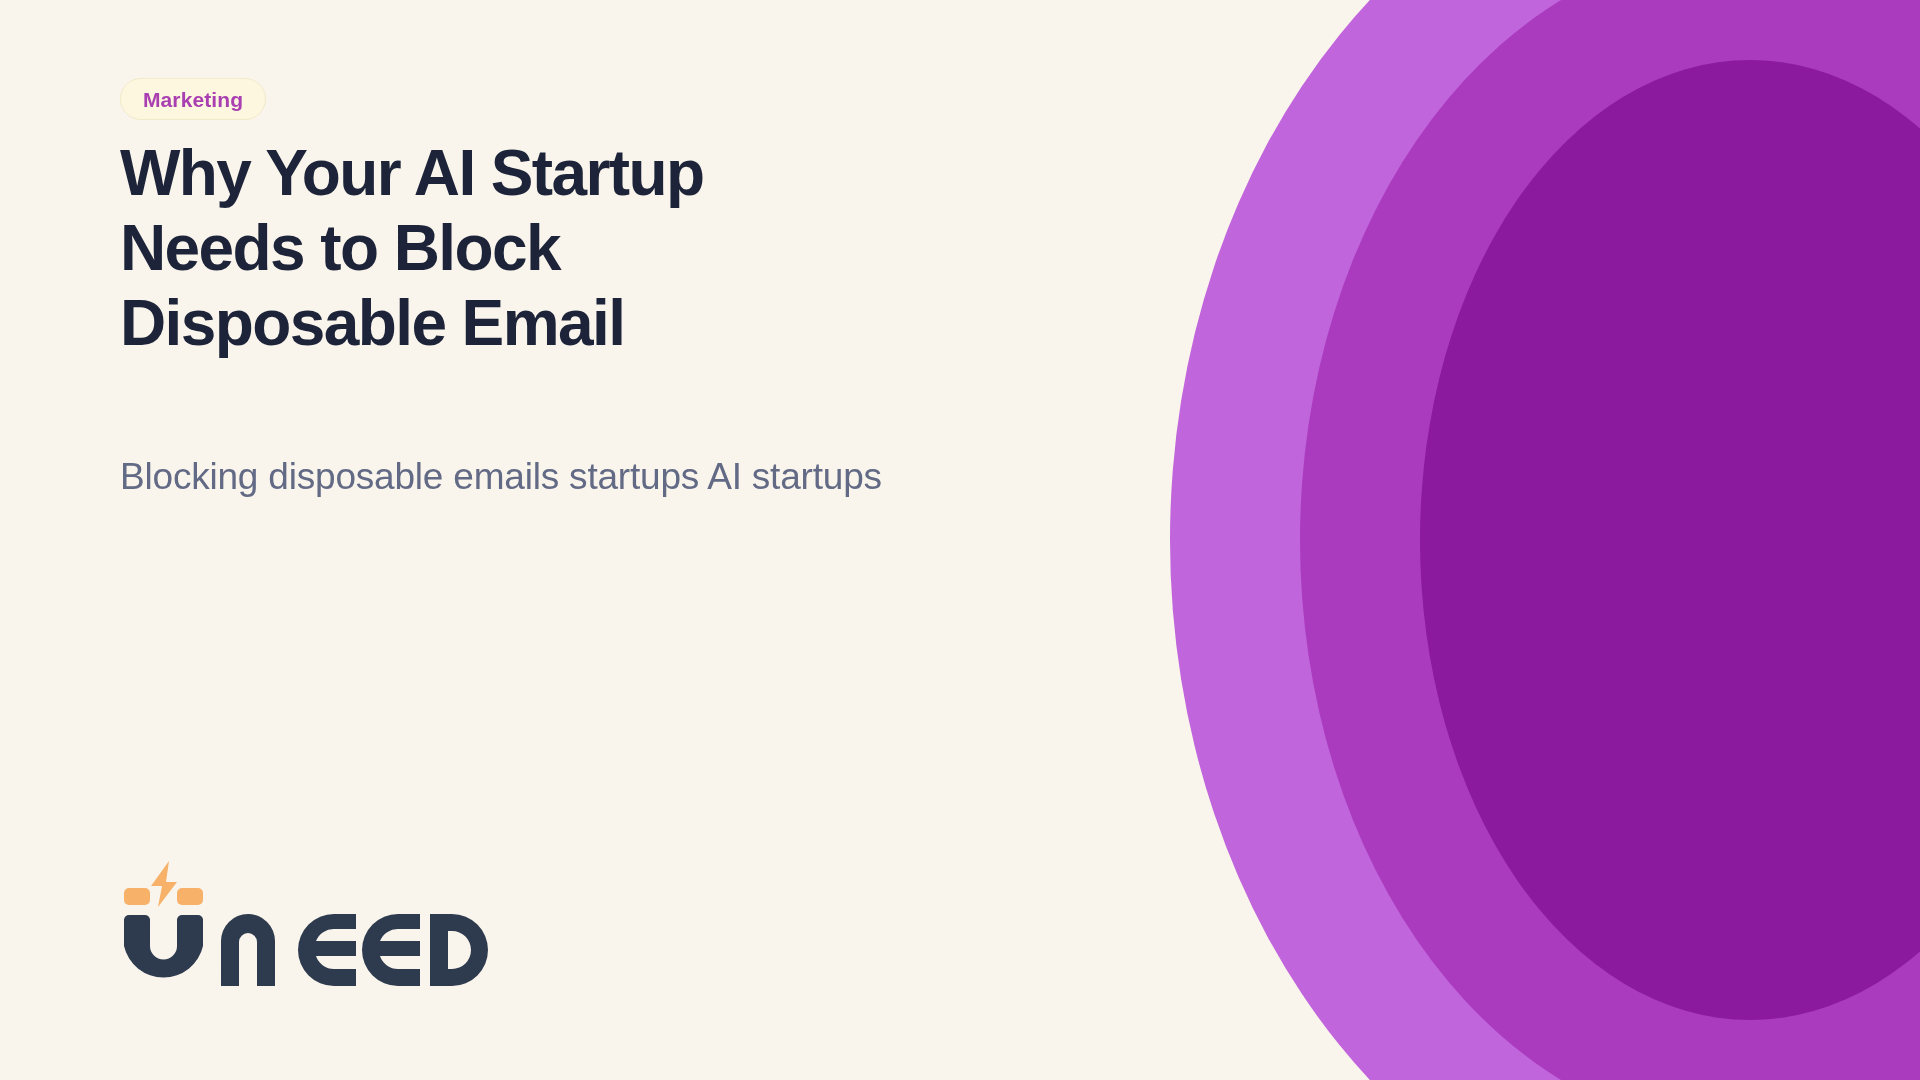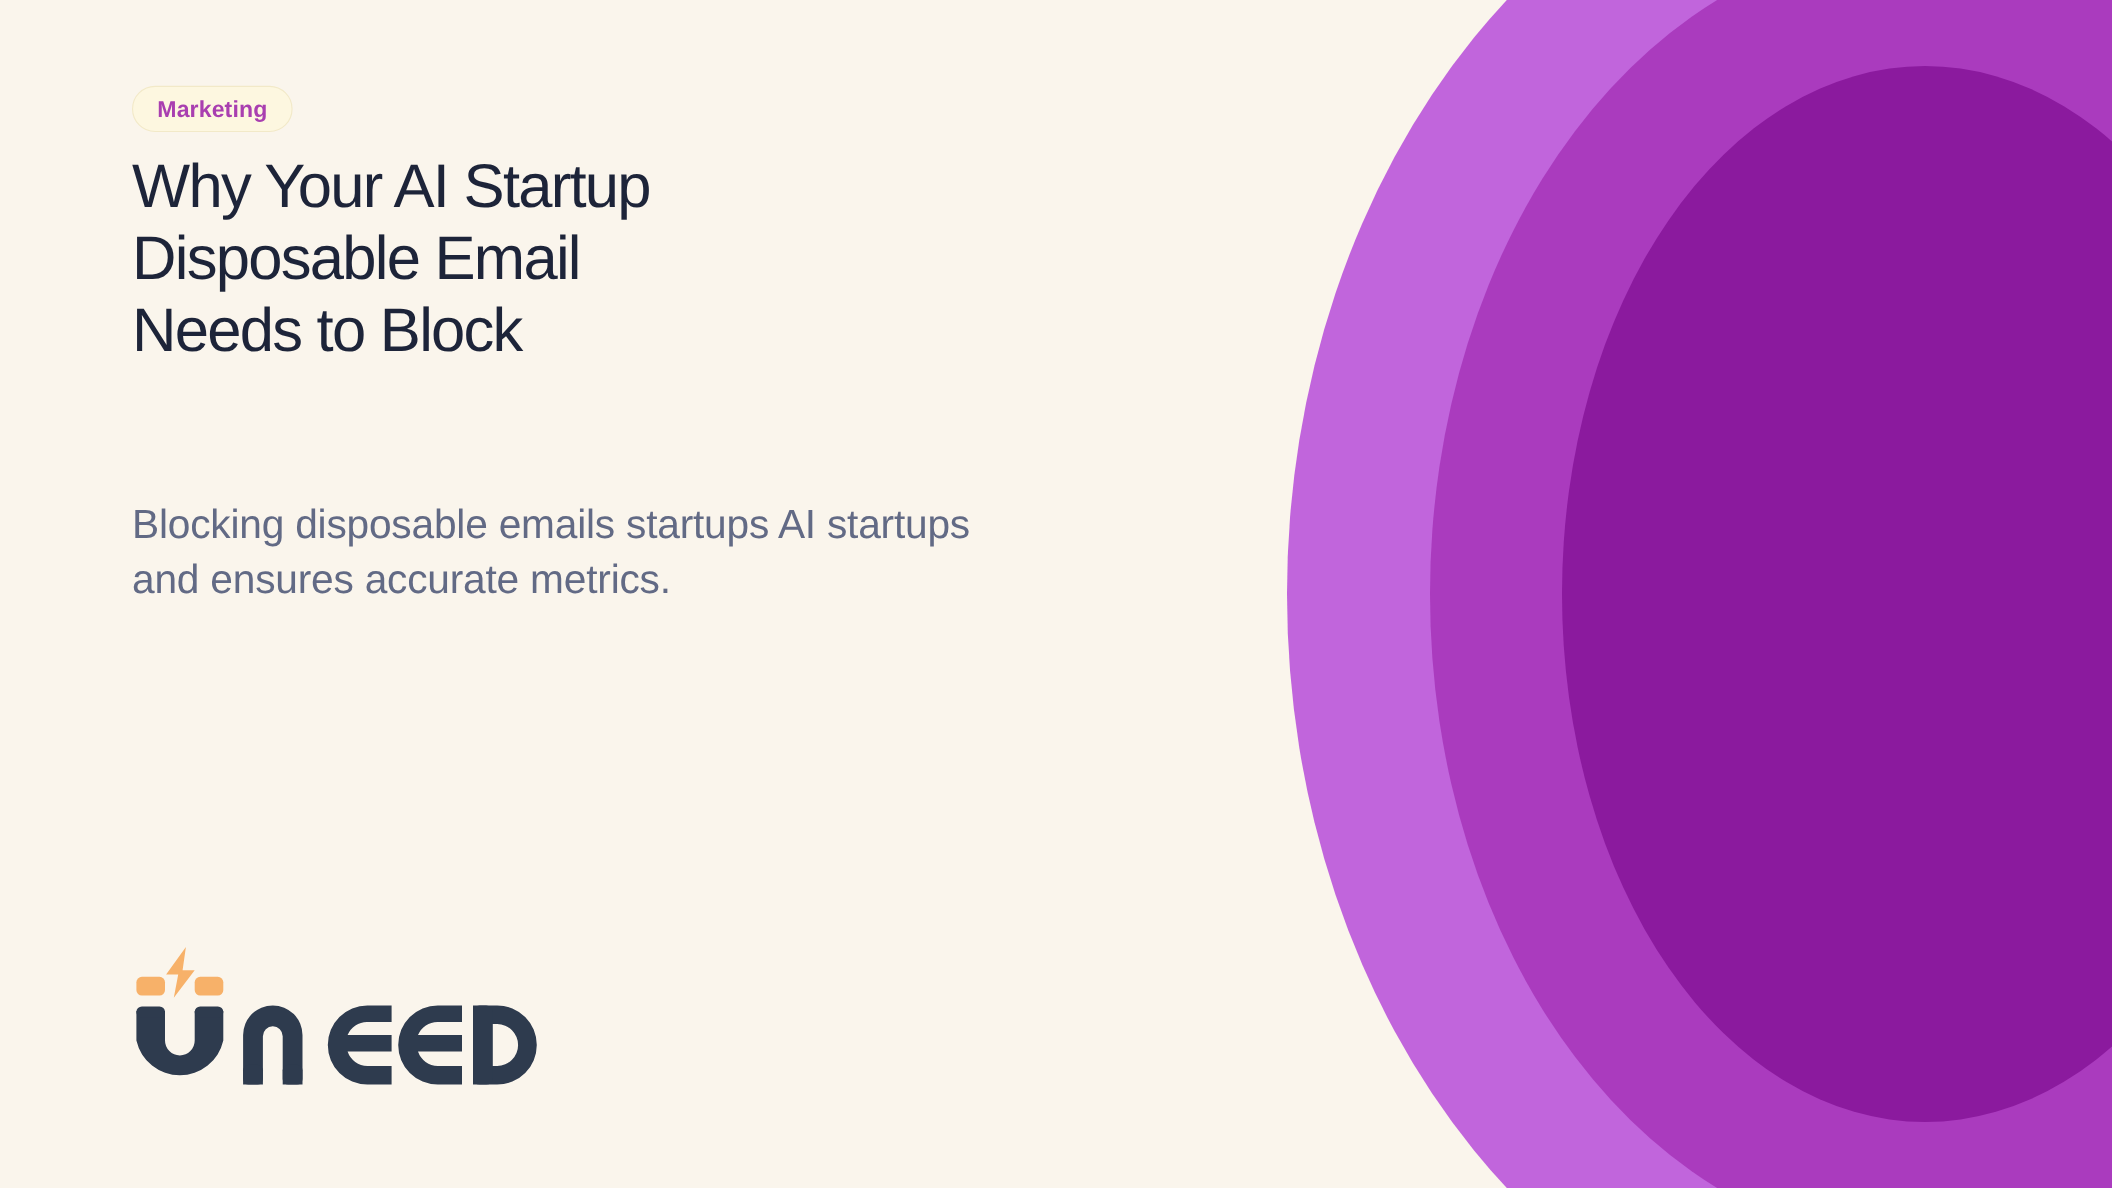--- a/index.html
+++ b/index.html
@@ -84,22 +84,22 @@
     line-height: 1;
     white-space: nowrap;
   }
 
   .headline {
     position: absolute;
     top: 136px;
     left: 0;
     width: 1060px;
     margin: 0;
-    font-size: 56px;
-    font-weight: 400;
+    font-size: 64px;
+    font-weight: 700;
     line-height: 1.17;
     letter-spacing: -1.6px;
     color: #1D2439;
   }
   .headline .hl-line { display: block; }
 
   .subtitle {
     position: absolute;
     top: 452px;
     left: 0;
@@ -135,27 +135,26 @@
   </div>
 
   <div class="content">
 
     <div class="badge" style="background: rgb(253, 247, 224); border-color: rgb(242, 233, 200);">
       <span class="badge-label" style="color: rgb(169, 63, 176);">Marketing</span>
     </div>
 
     <h1 class="headline" style="color: rgb(29, 36, 57);">
       <span class="hl-line">Why Your AI Startup</span>
+      <span class="hl-line">Needs to Block</span>
       <span class="hl-line">Disposable Email</span>
-      <span class="hl-line">Needs to Block</span>
     </h1>
 
     <p class="subtitle" style="color: rgb(98, 106, 133);">
       <span class="sub-line">Blocking disposable emails startups AI startups</span>
-      <span class="sub-line">and ensures accurate metrics.</span>
     </p>
 
     <div class="logo">
       <svg width="420" height="140" viewBox="0 0 420 140" xmlns="http://www.w3.org/2000/svg" aria-hidden="true">
 
         <g>
           <path d="M49 6 L31 31 L42 31 L38 52 L57 27 L46 27 Z" fill="#F7B169"></path>
         </g>
 
         <g>

